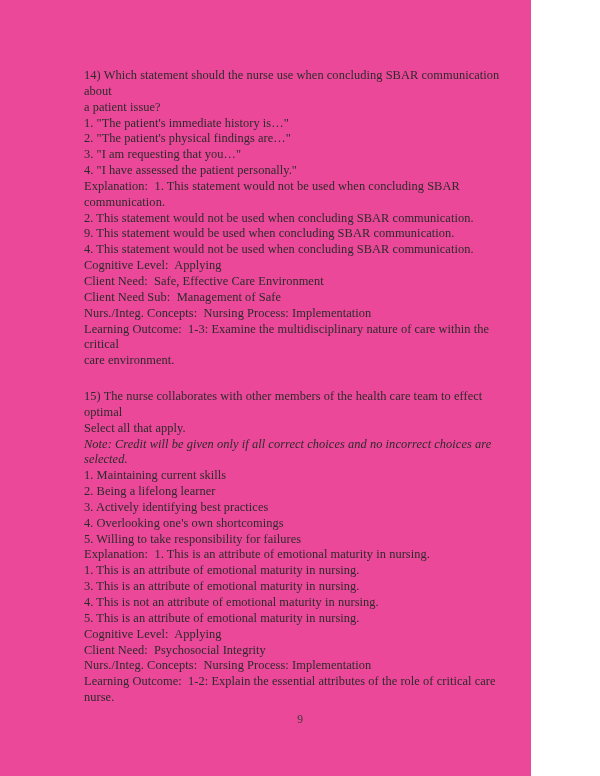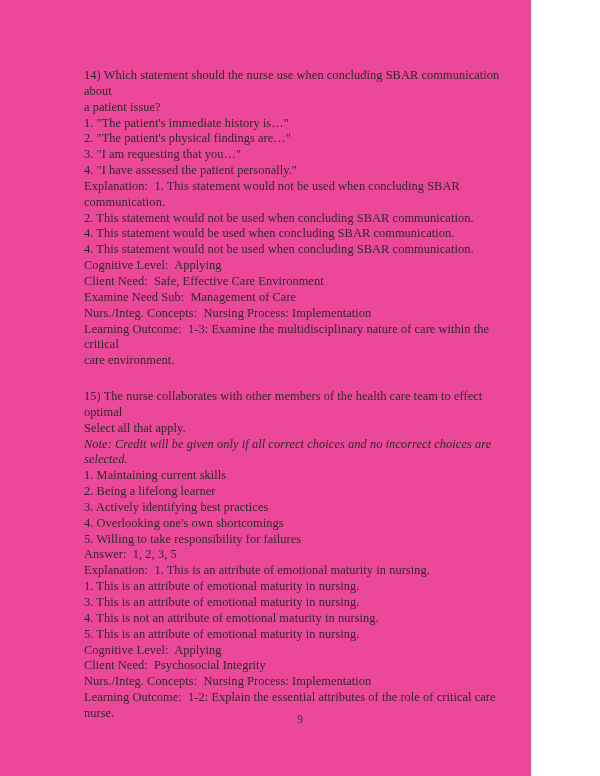--- a/index.html
+++ b/index.html
@@ -67,40 +67,39 @@
     <div class="qblock" id="qblock-0">
         <p class="line">14) Which statement should the nurse use when concluding SBAR communication about</p>
         <p class="line">a patient issue?</p>
         <p class="line">1. "The patient's immediate history is…"</p>
         <p class="line">2. "The patient's physical findings are…"</p>
         <p class="line">3. "I am requesting that you…"</p>
         <p class="line">4. "I have assessed the patient personally."</p>
         <p class="line">Explanation:  1. This statement would not be used when concluding SBAR</p>
         <p class="line">communication.</p>
         <p class="line">2. This statement would not be used when concluding SBAR communication.</p>
-        <p class="line">4. This statement would be used when concluding SBAR communication.</p>
+        <p class="line">9. This statement would be used when concluding SBAR communication.</p>
         <p class="line">4. This statement would not be used when concluding SBAR communication.</p>
         <p class="line">Cognitive Level:  Applying</p>
         <p class="line">Client Need:  Safe, Effective Care Environment</p>
-        <p class="line">Examine Need Sub:  Management of Care</p>
+        <p class="line">Client Need Sub:  Management of Safe</p>
         <p class="line">Nurs./Integ. Concepts:  Nursing Process: Implementation</p>
         <p class="line">Learning Outcome:  1-3: Examine the multidisciplinary nature of care within the critical</p>
         <p class="line">care environment.</p>
       </div>
     <div class="qblock" id="qblock-1">
         <p class="line">15) The nurse collaborates with other members of the health care team to effect optimal</p>
         <p class="line">Select all that apply.</p>
         <p class="line italic">Note: Credit will be given only if all correct choices and no incorrect choices are</p>
         <p class="line italic">selected.</p>
         <p class="line">1. Maintaining current skills</p>
         <p class="line">2. Being a lifelong learner</p>
         <p class="line">3. Actively identifying best practices</p>
         <p class="line">4. Overlooking one's own shortcomings</p>
         <p class="line">5. Willing to take responsibility for failures</p>
-        <p class="line">Answer:  1, 2, 3, 5</p>
         <p class="line">Explanation:  1. This is an attribute of emotional maturity in nursing.</p>
         <p class="line">1. This is an attribute of emotional maturity in nursing.</p>
         <p class="line">3. This is an attribute of emotional maturity in nursing.</p>
         <p class="line">4. This is not an attribute of emotional maturity in nursing.</p>
         <p class="line">5. This is an attribute of emotional maturity in nursing.</p>
         <p class="line">Cognitive Level:  Applying</p>
         <p class="line">Client Need:  Psychosocial Integrity</p>
         <p class="line">Nurs./Integ. Concepts:  Nursing Process: Implementation</p>
         <p class="line">Learning Outcome:  1-2: Explain the essential attributes of the role of critical care nurse.</p>
       </div>

